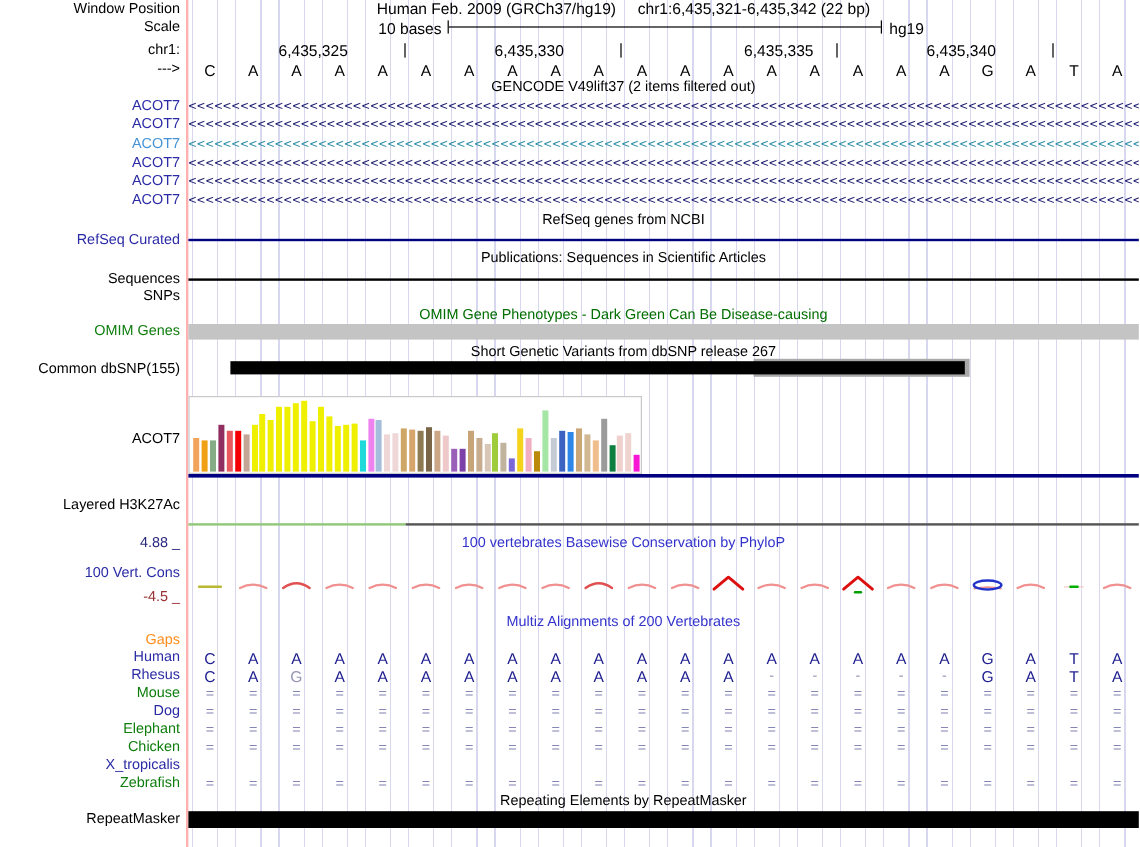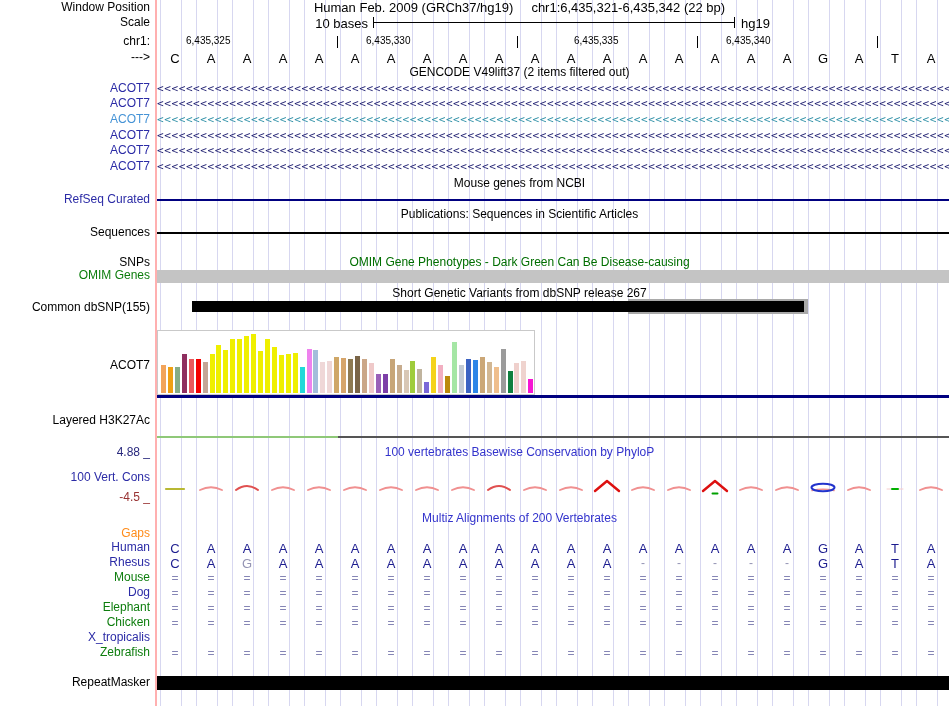--- a/index.html
+++ b/index.html
@@ -29,21 +29,21 @@
              font-family:"DejaVu Sans Mono","Liberation Mono",monospace;
              font-size:11px;line-height:12px;letter-spacing:0.6px;}
   .hline{position:absolute;left:157px;width:792px;}
   .bar{position:absolute;}
   #gtex-box{position:absolute;left:157px;top:330px;width:378px;height:65px;
             background:#fff;border:1px solid #c9c9c9;box-sizing:border-box;}
   #scale-ruler{position:absolute;top:17px;height:11px;border-left:1px solid #000;
                border-right:1px solid #000;
                background:linear-gradient(#000,#000) center/100% 1px no-repeat;}
   .coord-tick{position:absolute;width:1px;height:12px;background:#000;}
-  .coord-lbl{position:absolute;text-align:left;font-size:10px;white-space:nowrap;}
+  .coord-lbl{position:absolute;text-align:center;font-size:13px;white-space:nowrap;}
   #cons-svg{position:absolute;left:157px;top:476px;}
 </style>
 </head>
 <body>
 
 <div id="browser">
   <div id="grid"></div>
   <div id="pinkline"></div>
 
   <div class="lbl" style="top:1px">Window Position</div>
@@ -78,28 +78,28 @@
       <span class="cell seqfont">A</span>
       <span class="cell seqfont">G</span>
       <span class="cell seqfont">A</span>
       <span class="cell seqfont">T</span>
       <span class="cell seqfont">A</span>
     </div>
 
   <div class="title" style="top:66px">GENCODE V49lift37 (2 items filtered out)</div>
   <div id="gencode-rows"></div>
 
-  <div class="title" style="top:177px">Mouse genes from NCBI</div>
+  <div class="title" style="top:177px">RefSeq genes from NCBI</div>
   <div class="lbl blue" style="top:193px">RefSeq Curated</div>
   <div class="hline" style="top:199px;height:2px;background:#000080"></div>
 
   <div class="title" style="top:208px">Publications: Sequences in Scientific Articles</div>
   <div class="lbl" style="top:226px">Sequences</div>
   <div class="hline" style="top:232px;height:2px;background:#000"></div>
-  <div class="lbl" style="top:256px">SNPs</div>
+  <div class="lbl" style="top:240px">SNPs</div>
 
   <div class="title titlegreen" style="top:256px">OMIM Gene Phenotypes - Dark Green Can Be Disease-causing</div>
   <div class="lbl green" style="top:269px">OMIM Genes</div>
   <div class="hline" style="top:270px;height:13px;background:#c4c4c4"></div>
 
   <div class="title" style="top:287px">Short Genetic Variants from dbSNP release 267</div>
   <div class="lbl" style="top:301px">Common dbSNP(155)</div>
   <div class="bar" style="left:628px;top:299px;width:180px;height:15px;background:#a9a9a9"></div>
   <div class="bar" style="left:192px;top:301px;width:612px;height:11px;background:#000"></div>
 
@@ -194,20 +194,21 @@
       <ellipse cx="666" cy="11.5" rx="11.5" ry="3.8" fill="none" stroke="#2233cc" stroke-width="2"></ellipse>
       <path fill="none" stroke-linecap="round" stroke-linejoin="round" d="M 691 14 Q 702 8.5 713 14" stroke="#f09090" stroke-width="1.8"></path>
       <path fill="none" stroke-linecap="round" stroke-linejoin="round" d="M 730 13 L 746 13" stroke="#f5cccc" stroke-width="1"></path>
       <path fill="none" stroke-linecap="round" stroke-linejoin="round" d="M 735 13 L 741 13" stroke="#00b000" stroke-width="2"></path>
       <path fill="none" stroke-linecap="round" stroke-linejoin="round" d="M 763 14 Q 774 8.5 785 14" stroke="#f09090" stroke-width="1.8"></path>
     </svg>
 
   <div class="title titleblue" style="top:512px">Multiz Alignments of 200 Vertebrates</div>
   <div id="multiz-rows"></div>
 
+  <div class="title" style="top:661px">Repeating Elements by RepeatMasker</div>
   <div class="lbl" style="top:676px">RepeatMasker</div>
   <div class="hline" style="top:676px;height:14px;background:#000"></div>
 <div class="coord-lbl" style="left: 186px; top: 35px; width: 150px;">6,435,325</div>
     <div class="coord-tick" style="left: 337px; top: 36px;"></div>
     <div class="coord-lbl" style="left: 366px; top: 35px; width: 150px;">6,435,330</div>
     <div class="coord-tick" style="left: 517px; top: 36px;"></div>
     <div class="coord-lbl" style="left: 574px; top: 35px; width: 150px;">6,435,335</div>
     <div class="coord-tick" style="left: 697px; top: 36px;"></div>
     <div class="coord-lbl" style="left: 726px; top: 35px; width: 150px;">6,435,340</div>
     <div class="coord-tick" style="left: 877px; top: 36px;"></div>

